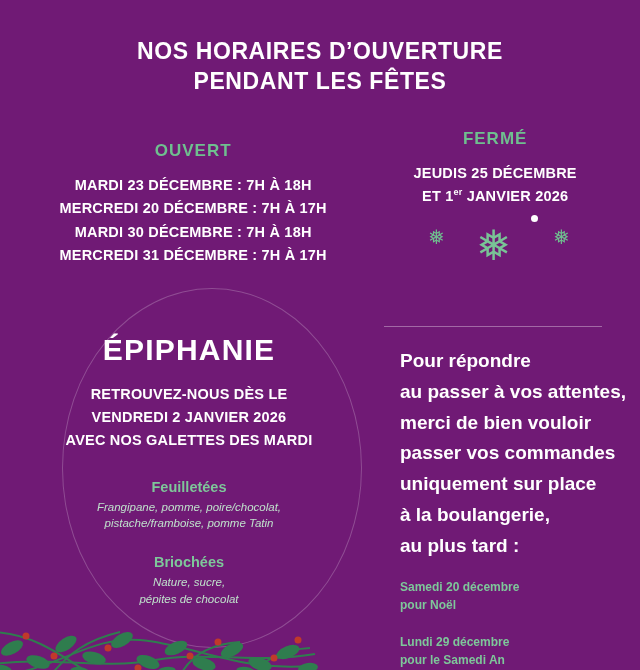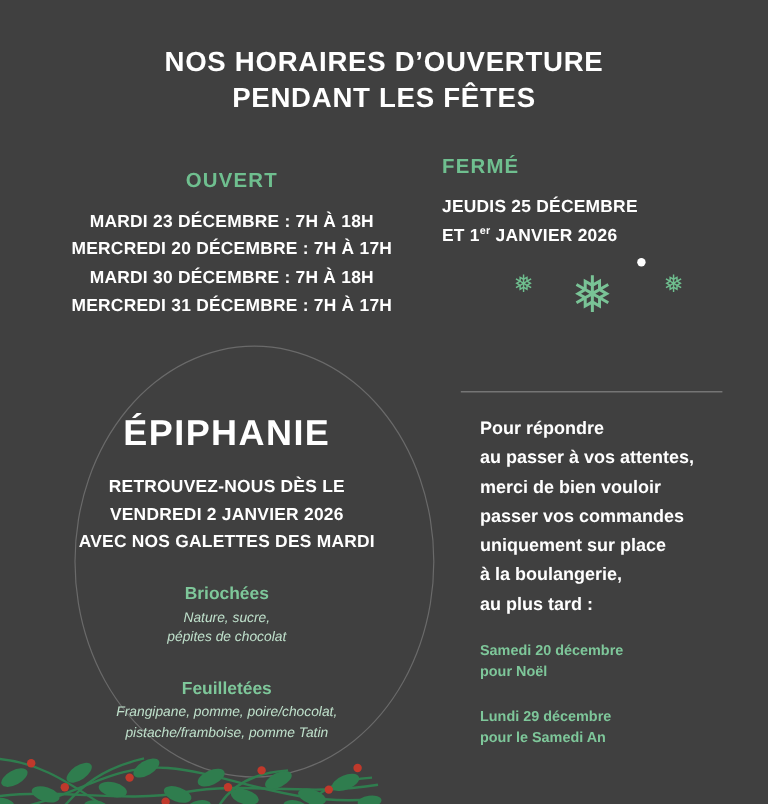--- a/index.html
+++ b/index.html
@@ -7,21 +7,21 @@
     width: 640px;
     height: 670px;
     background: #123524;
     font-family: "Liberation Sans", sans-serif;
     overflow: hidden;
   }
   #poster {
     position: relative;
     width: 640px;
     height: 670px;
-    background: #404040;
+    background: #701a75;
     color: #ffffff;
     overflow: hidden;
   }
 
   
   .arc {
     position: absolute;
     left: 62px;
     top: 288px;
     width: 300px;
@@ -44,21 +44,21 @@
     color: #ffffff;
   }
 
   
   .hours {
     display: flex;
     margin-top: 32px;
     padding: 0 18px;
   }
   .col-open { width: 58%; text-align: center; margin-top: 12px; }
-  .col-closed { width: 42%; }
+  .col-closed { width: 42%; text-align: center; }
 
   .col-title {
     color: #6fbf8f;
     font-size: 17px;
     font-weight: bold;
     letter-spacing: 1px;
     margin-bottom: 13px;
   }
   .hour-line {
     font-size: 14.5px;
@@ -107,21 +107,21 @@
   }
   .left-block {
     width: 378px;
     text-align: center;
     padding: 0 40px;
   }
   .epiphanie {
     font-size: 30px;
     font-weight: bold;
     letter-spacing: 1.2px;
-    margin-top: 27px;
+    margin-top: 15px;
     margin-bottom: 16px;
   }
   .retrouvez {
     font-size: 14.5px;
     font-weight: bold;
     line-height: 1.6;
     letter-spacing: 0.2px;
   }
   .cat {
     margin-top: 26px;
@@ -148,21 +148,21 @@
     width: 218px;
     height: 1px;
     background: rgba(255,255,255,0.35);
   }
   .right-block {
     width: 262px;
     padding-left: 22px;
     padding-top: 28px;
   }
   .right-para {
-    font-size: 15px;
+    font-size: 19px;
     font-weight: bold;
     line-height: 1.62;
     color: #ffffff;
   }
   .deadline {
     margin-top: 18px;
     color: #7ec79a;
     font-size: 12px;
     font-weight: bold;
     line-height: 1.45;
@@ -222,33 +222,33 @@
   <div class="lower">
 
     <div class="left-block">
       <div class="epiphanie">ÉPIPHANIE</div>
       <div class="retrouvez">
         <span>RETROUVEZ-NOUS DÈS LE</span><br>
         <span>VENDREDI 2 JANVIER 2026</span><br>
         <span>AVEC NOS GALETTES DES MARDI</span>
       </div>
 
+      <div class="cat">
+        <div class="cat-title">Feuilletées</div>
+        <div class="cat-items">
+          <span>Frangipane, pomme, poire/chocolat,</span><br>
+          <span>pistache/framboise, pomme Tatin</span>
+        </div>
+      </div>
+
       <div class="cat brioche">
         <div class="cat-title">Briochées</div>
         <div class="cat-items">
           <span>Nature, sucre,</span><br>
           <span>pépites de chocolat</span>
-        </div>
-      </div>
-
-      <div class="cat">
-        <div class="cat-title">Feuilletées</div>
-        <div class="cat-items">
-          <span>Frangipane, pomme, poire/chocolat,</span><br>
-          <span>pistache/framboise, pomme Tatin</span>
         </div>
       </div>
     </div>
 
     <div class="right-block">
       <div class="divider"></div>
       <div class="right-para">
         <span>Pour répondre</span><br>
         <span>au passer à vos attentes,</span><br>
         <span>merci de bien vouloir</span><br>

